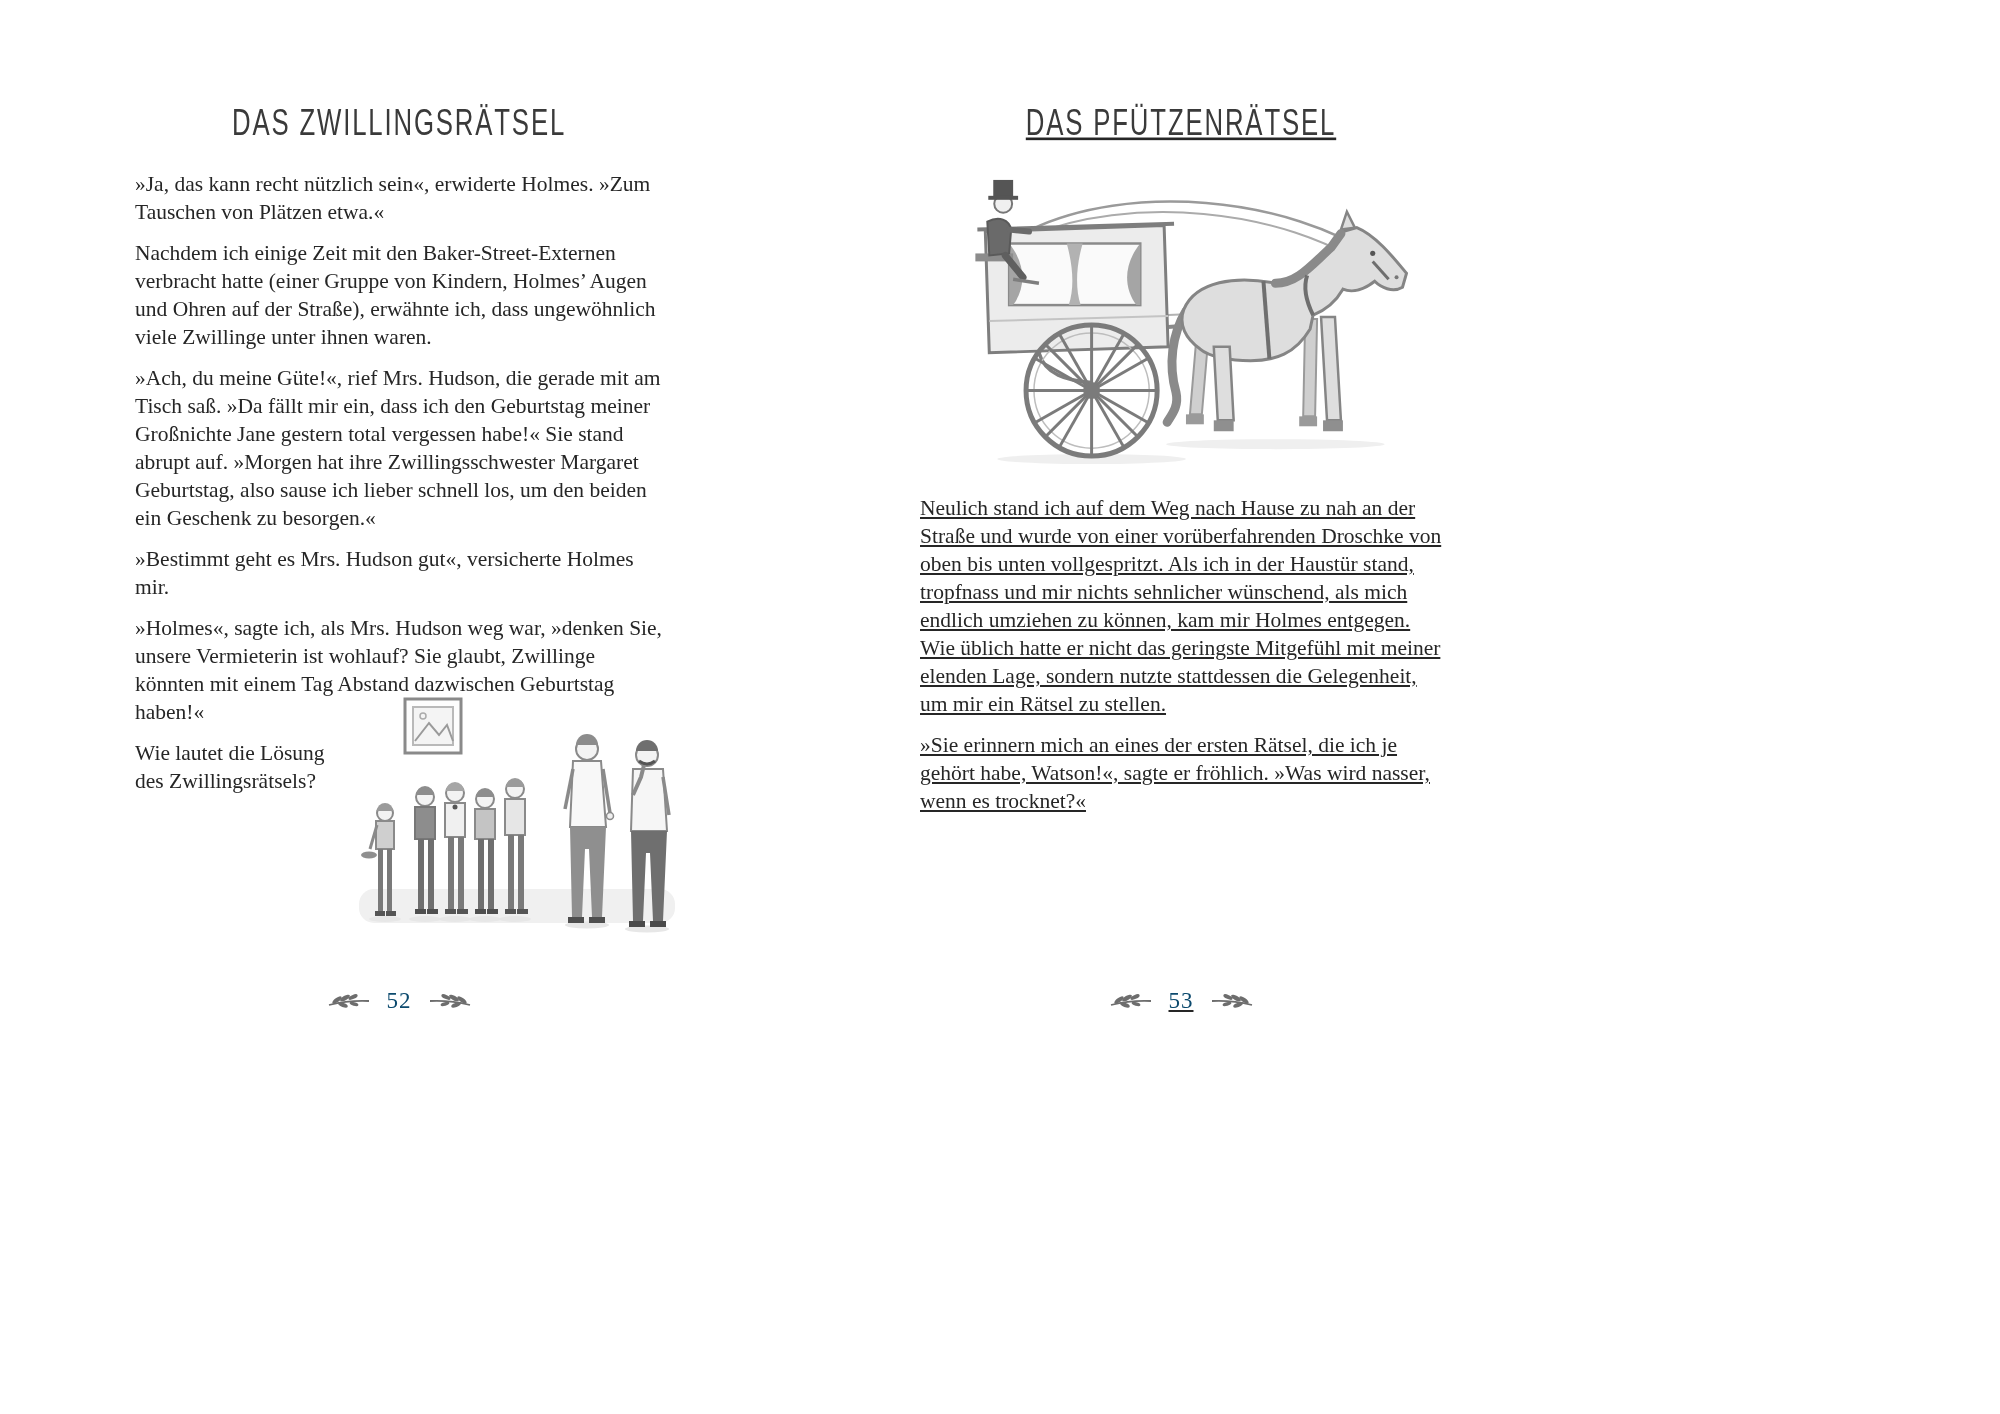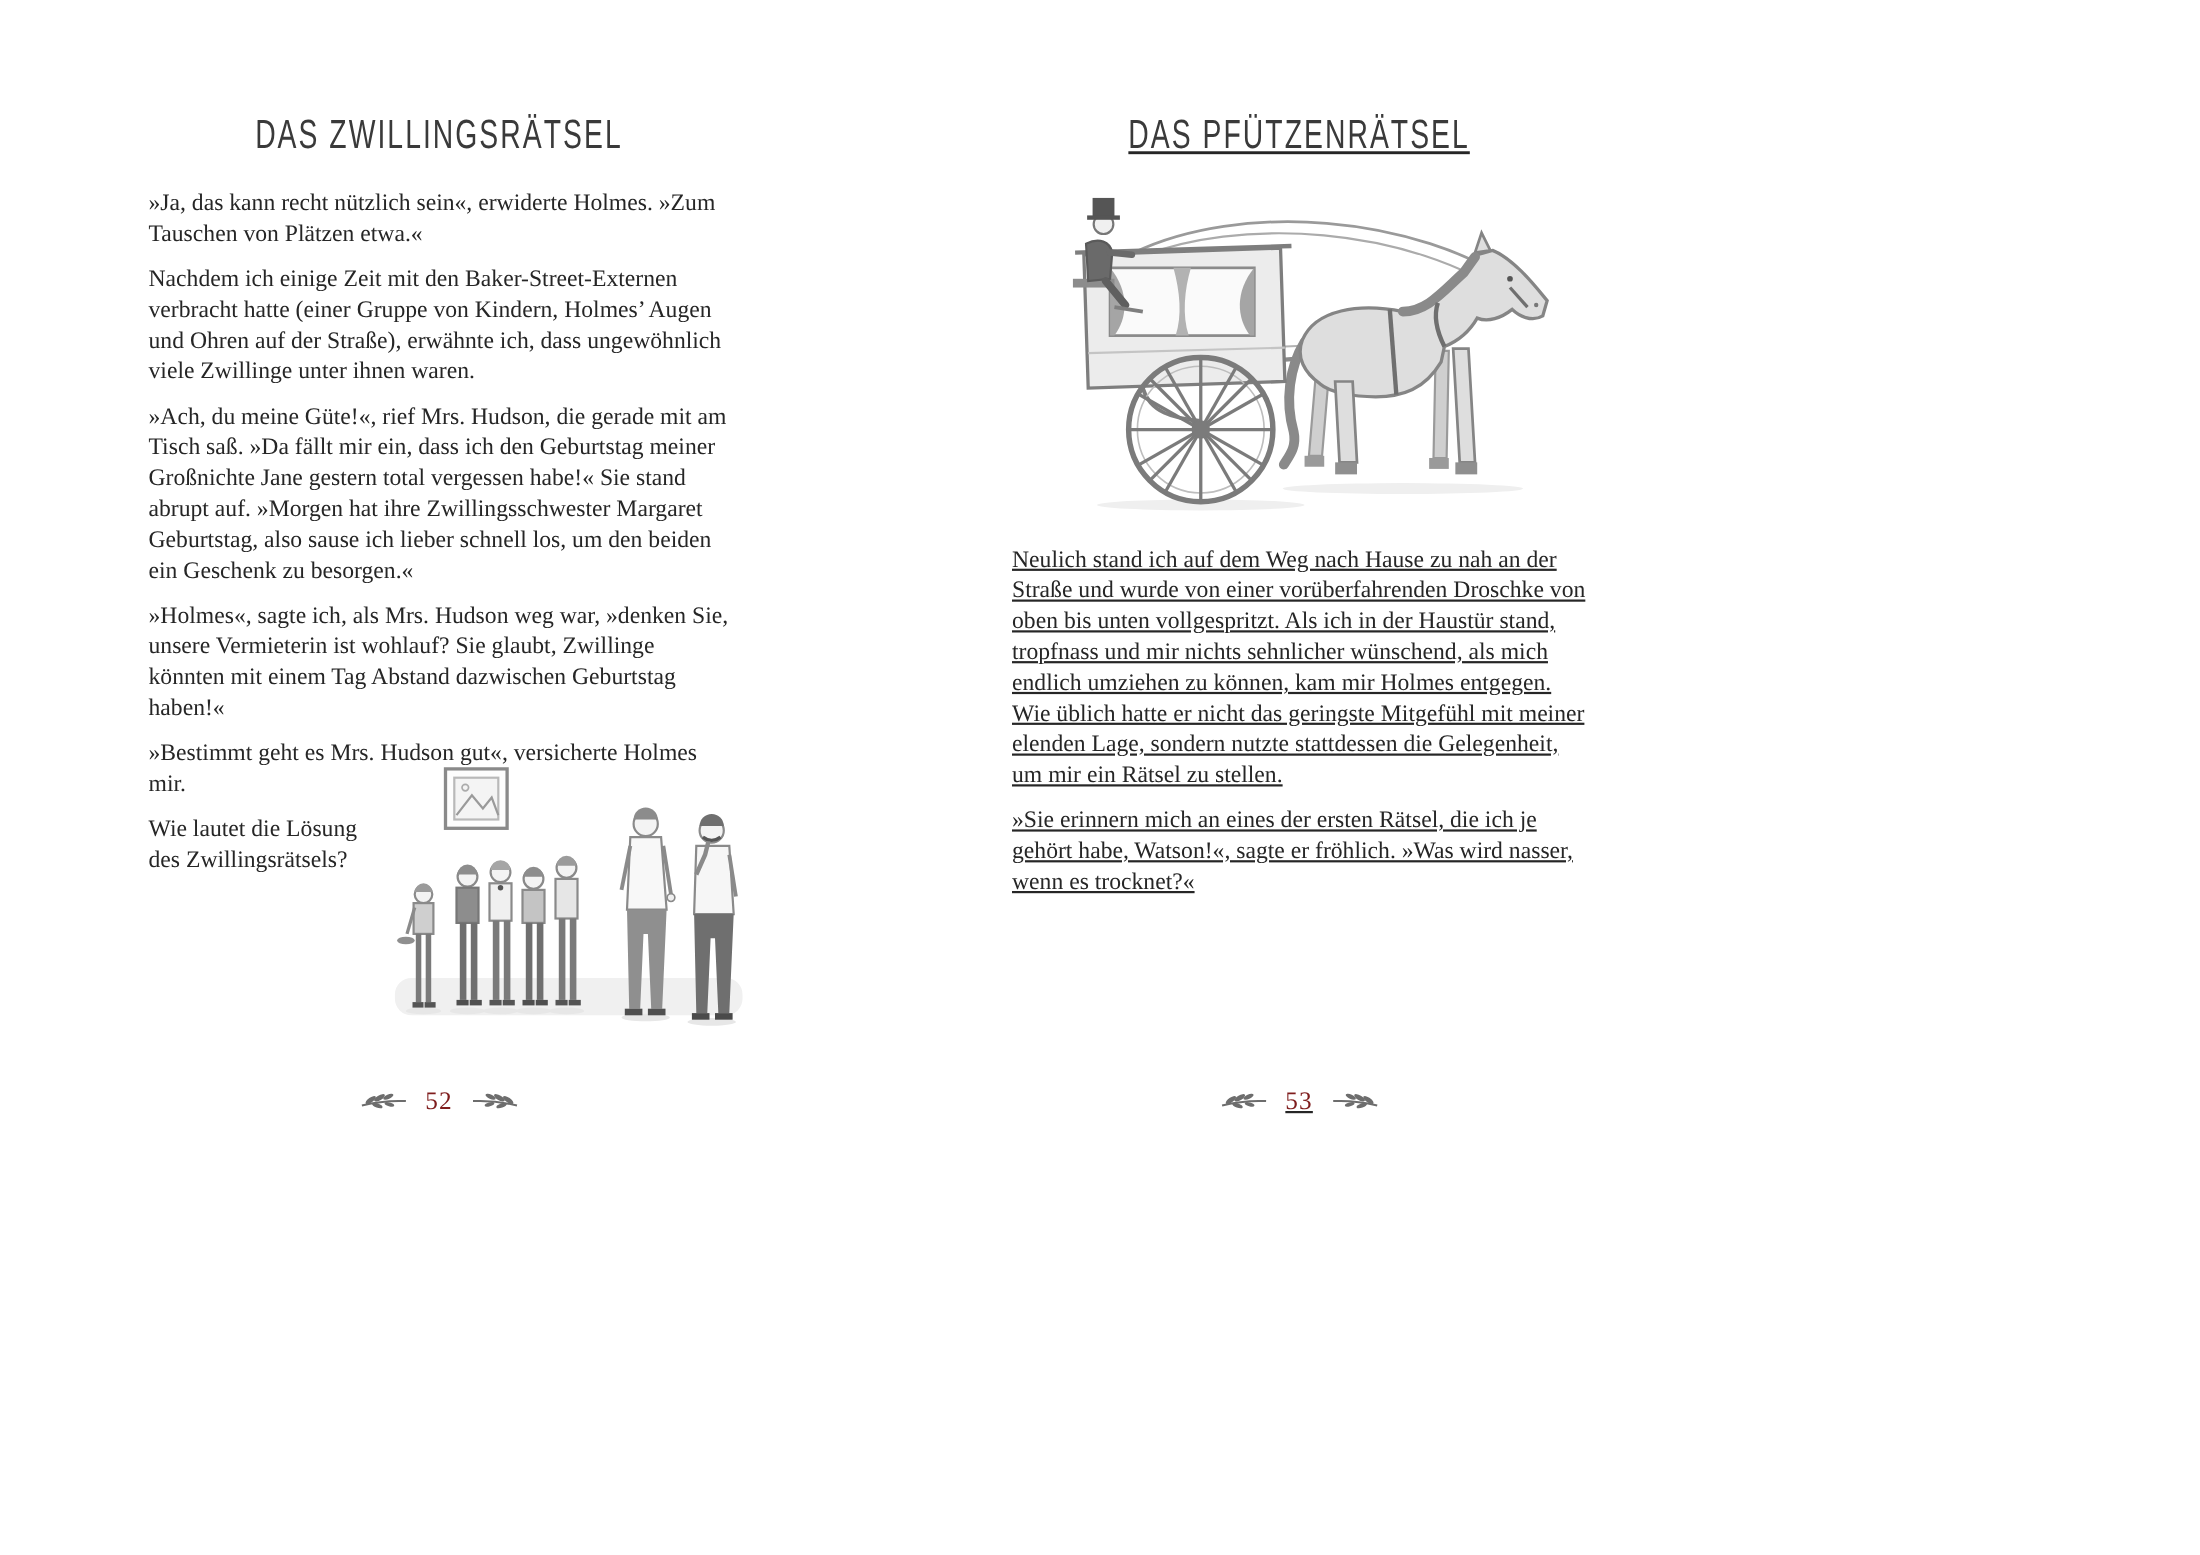--- a/index.html
+++ b/index.html
@@ -56,40 +56,40 @@
     display: flex;
     align-items: center;
     justify-content: center;
     gap: 16px;
   }
   .page-footer.left  { left: 135px; width: 528px; }
   .page-footer.right { left: 920px; width: 522px; text-decoration: underline; }
   .page-number {
     font-size: 23px;
     letter-spacing: 1px;
-    color: #7f1d1d;
+    color: #0c4a6e;
   }
   .leaf { width: 44px; height: 18px; display: inline-block; }
   .leaf.mirror { transform: scaleX(-1); }
 
   svg { display: block; }
 </style>
 </head>
 <body>
 
 <main>
 
   <section class="page left">
     <h1 class="chapter-title">DAS ZWILLINGSRÄTSEL</h1>
 
     <p class="body-par">»Ja, das kann recht nützlich sein«, erwiderte Holmes. »Zum Tauschen von Plätzen etwa.«</p>
     <p class="body-par">Nachdem ich einige Zeit mit den Baker-Street-Externen verbracht hatte (einer Gruppe von Kindern, Holmes’ Augen und Ohren auf der Straße), erwähnte ich, dass ungewöhnlich viele Zwillinge unter ihnen waren.</p>
     <p class="body-par">»Ach, du meine Güte!«, rief Mrs. Hudson, die gerade mit am Tisch saß. »Da fällt mir ein, dass ich den Geburtstag meiner Großnichte Jane gestern total vergessen habe!« Sie stand abrupt auf. »Morgen hat ihre Zwillingsschwester Margaret Geburtstag, also sause ich lieber schnell los, um den beiden ein Geschenk zu besorgen.«</p>
+    <p class="body-par">»Bestimmt geht es Mrs. Hudson gut«, versicherte Holmes mir.</p>
     <p class="body-par">»Holmes«, sagte ich, als Mrs. Hudson weg war, »denken Sie, unsere Vermieterin ist wohlauf? Sie glaubt, Zwillinge könnten mit einem Tag Abstand dazwischen Geburtstag haben!«</p>
-    <p class="body-par">»Bestimmt geht es Mrs. Hudson gut«, versicherte Holmes mir.</p>
 
     <div class="illu-group">
       <svg viewBox="0 0 340 240" width="340" height="240">
 
         <rect x="12" y="192" width="316" height="34" rx="15" fill="#f0f0f0"></rect>
 
         <g>
           <rect x="58" y="2" width="56" height="54" fill="#fdfdfd" stroke="#8a8a8a" stroke-width="3"></rect>
           <rect x="66" y="10" width="40" height="38" fill="#f4f4f4" stroke="#b9b9b9" stroke-width="2"></rect>
           <path d="M68,44 L82,26 L92,38 L100,28 L106,44" fill="none" stroke="#9a9a9a" stroke-width="2"></path>

